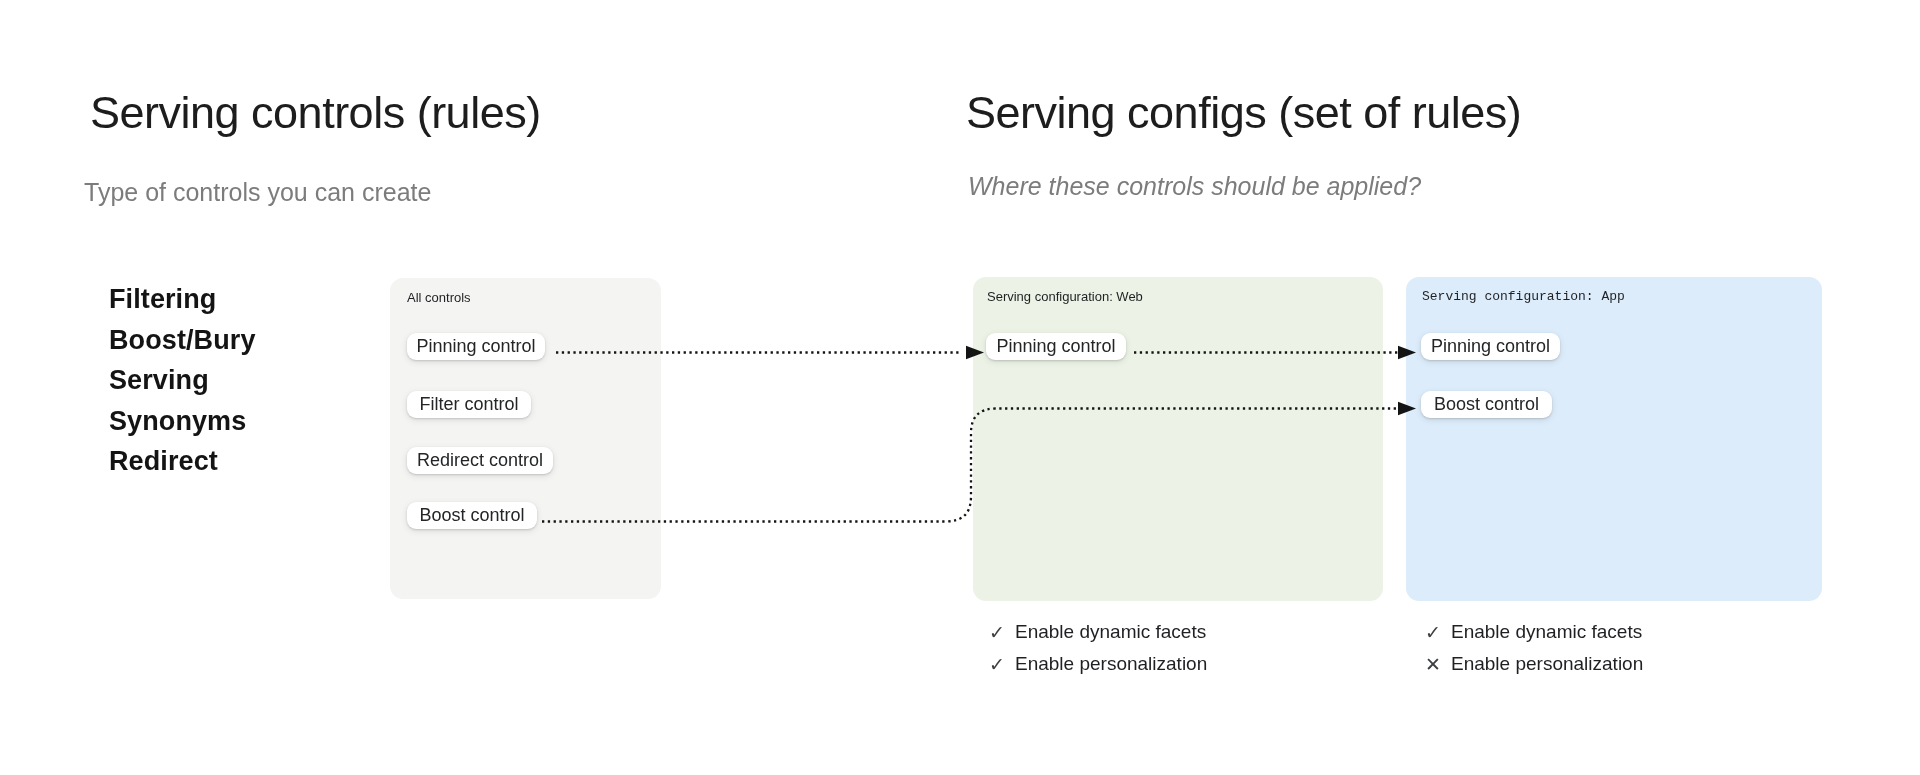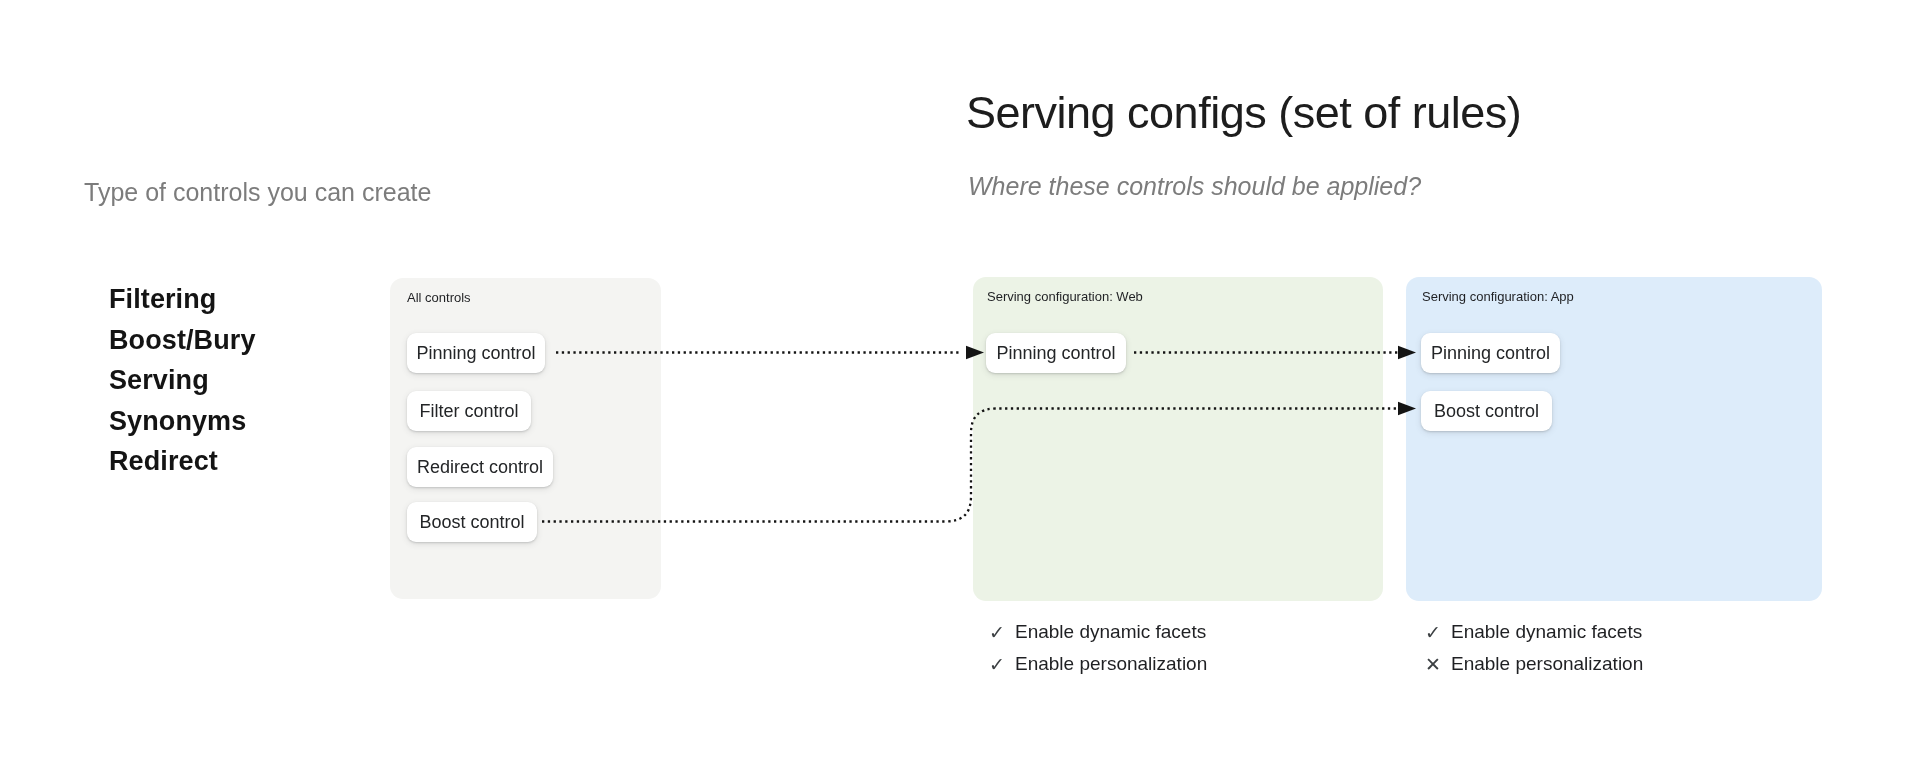--- a/index.html
+++ b/index.html
@@ -28,23 +28,23 @@
   }
   
   .card{position:absolute;border-radius:13px;}
   #card-all{left:390px;top:278px;width:271px;height:321px;}
   #card-web{left:973px;top:277px;width:410px;height:324px;}
   #card-app{left:1406px;top:277px;width:416px;height:324px;}
   .card-label{
     position:absolute;left:17px;top:12px;font-size:13px;color:#1f2023;white-space:nowrap;
   }
   #card-web .card-label{left:14px;}
-  #card-app .card-label{left:16px;}
+  #card-app .card-label{left:16px;font-family:Liberation Mono, monospace;}
   .chip{
-    position:absolute;height:40px;background:#ffffff;border-radius:9px;
+    position:absolute;height:27px;background:#ffffff;border-radius:9px;
     display:flex;align-items:center;justify-content:center;
     font-size:18px;color:#232527;white-space:nowrap;z-index:2;
     box-shadow:0 1px 2px rgba(60,64,67,.20),0 2px 6px rgba(60,64,67,.13);
   }
   
   .connectors{position:absolute;left:0;top:0;z-index:3;pointer-events:none;}
   .dotline{fill:none;stroke:var(--connector,#141414);stroke-width:2.3;stroke-dasharray:2.3 3.5;}
   .arrowhead{fill:var(--connector,#141414);}
   
   .feature{position:absolute;display:flex;align-items:center;height:22px;}
@@ -52,20 +52,21 @@
     font-family:"DejaVu Sans",sans-serif;font-size:19px;color:#3c4043;
     width:26px;line-height:22px;
   }
   .feature .flabel{font-size:19px;color:#1f2023;white-space:nowrap;}
 </style>
 </head>
 <body>
 
 <div class="stage" style="background: rgb(255, 255, 255);">
 
+  <h1 class="title" id="left-title">Serving controls (rules)</h1>
   <p class="subtitle" id="left-subtitle">Type of controls you can create</p>
 
   <h1 class="title" id="right-title">Serving configs (set of rules)</h1>
   <p class="subtitle" id="right-subtitle">Where these controls should be applied?</p>
 
   <ul class="control-types">
     <li>Filtering</li>
     <li>Boost/Bury</li>
     <li>Serving</li>
     <li>Synonyms</li>

